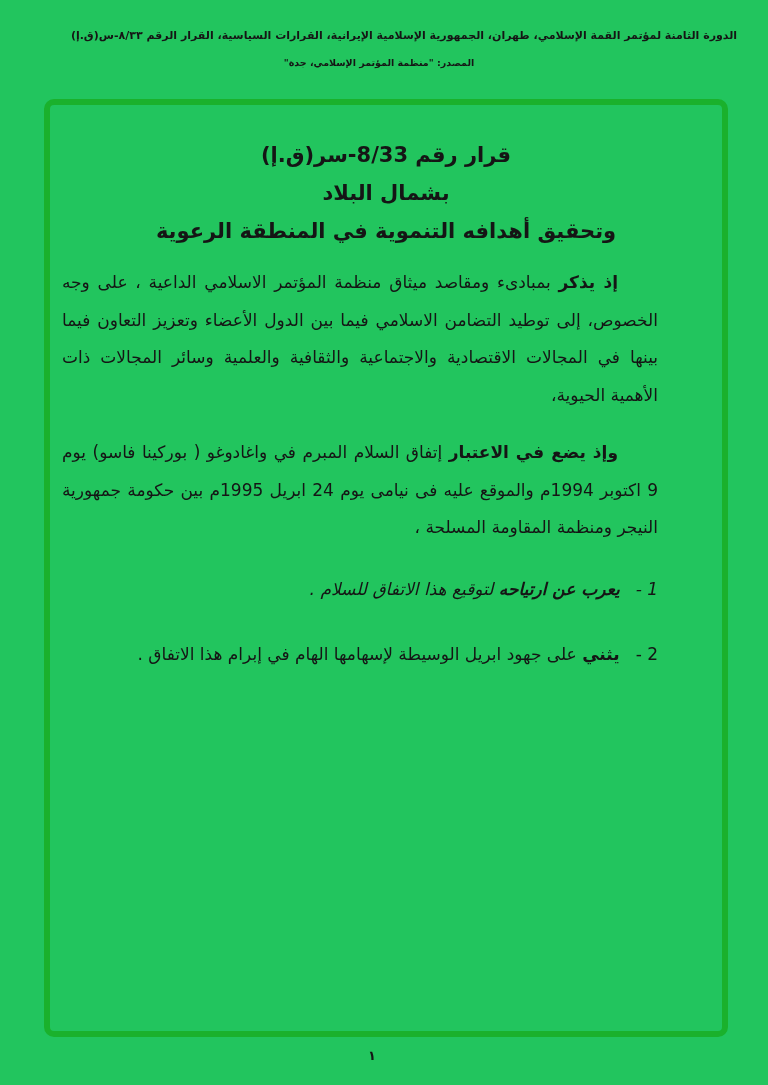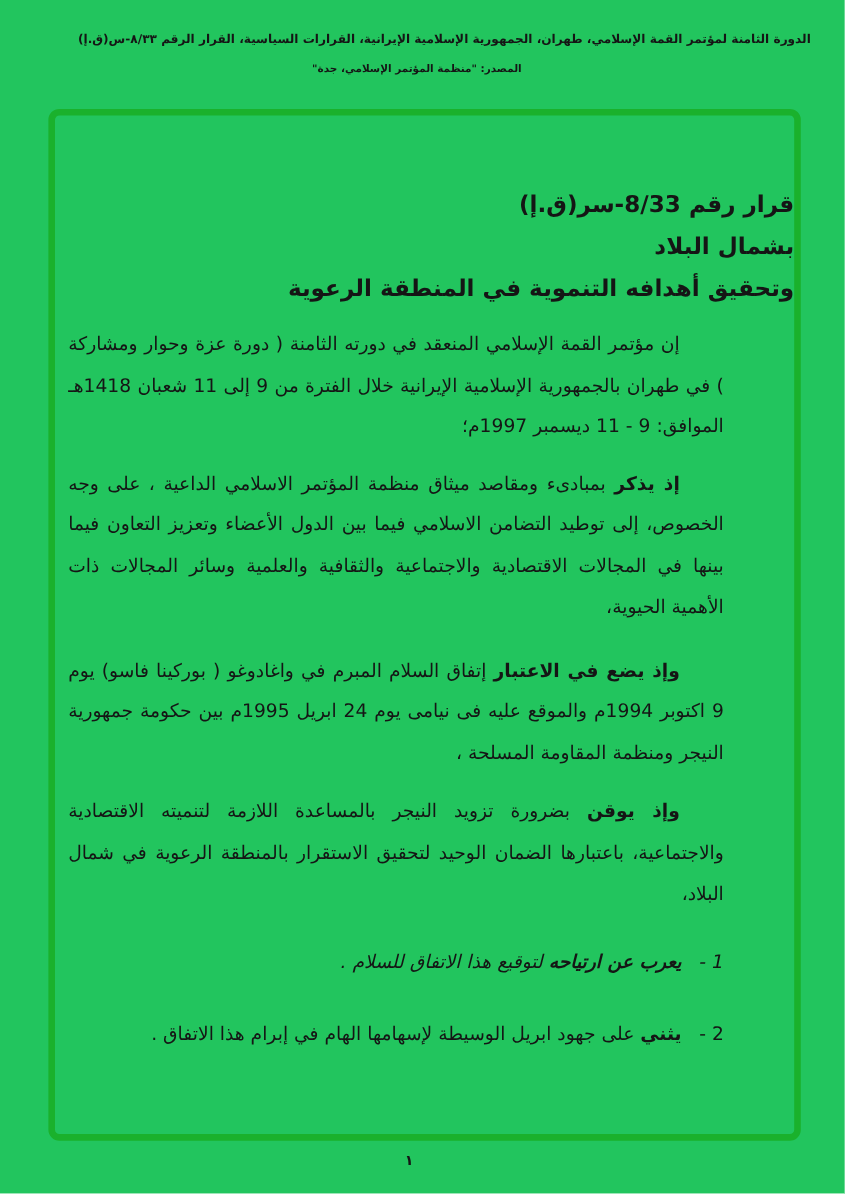--- a/index.html
+++ b/index.html
@@ -21,21 +21,21 @@
     font-size:9.5px; font-weight:bold;
   }
   
   .frame {
     position:absolute; left:44px; top:99px;
     width:684px; height:938px;
     border:6px solid #1ab12c; border-radius:10px;
     box-sizing:border-box;
   }
   .frame-inner { direction:rtl; }
-  .title-block { margin-top:62px; }
+  .title-block { margin-top:31px; text-align:center; }
   .title-line {
     font-size:21px; font-weight:bold; line-height:38px;
     white-space:nowrap;
   }
   .body-col { margin:0 64px 0 12px; }
   .para {
     direction:rtl; text-align:justify;
     font-size:17px; line-height:37.5px;
     text-indent:40px; margin:0;
   }
@@ -68,27 +68,25 @@
     <div class="frame-inner">
 
       <div class="title-block">
         <div class="title-line">قرار رقم 8/33-سر(ق.إ)</div>
         <div class="title-line">بشمال البلاد</div>
         <div class="title-line">وتحقيق أهدافه التنموية في المنطقة الرعوية</div>
       </div>
 
       <div class="body-col">
 
-        <p class="para p1"><span>إن مؤتمر القمة الإسلامي المنعقد في دورته الثامنة ( دورة عزة  وحوار  ومشاركة ) في طهران بالجمهورية الإسلامية الإيرانية خلال الفترة من 9 إلى 11 شعبان 1418هـ الموافق: 9 - 11 ديسمبر 1997م؛</span></p>
 
         <p class="para p2"><strong>إذ يذكر</strong><span> بمبادىء ومقاصد ميثاق منظمة المؤتمر الاسلامي الداعية ، على وجه الخصوص، إلى توطيد التضامن الاسلامي فيما بين الدول الأعضاء وتعزيز التعاون فيما بينها في المجالات الاقتصادية والاجتماعية والثقافية والعلمية وسائر المجالات ذات الأهمية الحيوية،</span></p>
 
         <p class="para p3"><strong>وإذ يضع في الاعتبار</strong><span> إتفاق السلام المبرم في واغادوغو ( بوركينا فاسو) يوم 9 اكتوبر 1994م والموقع عليه فى نيامى يوم 24 ابريل 1995م بين حكومة جمهورية النيجر ومنظمة المقاومة المسلحة ،</span></p>
 
-        <p class="para p4"><strong>وإذ يوقن</strong><span> بضرورة تزويد النيجر بالمساعدة اللازمة لتنميته الاقتصادية والاجتماعية، باعتبارها الضمان الوحيد لتحقيق الاستقرار بالمنطقة الرعوية في شمال البلاد،</span></p>
 
         <div class="item item-1"><span class="item-number">1 -</span><strong>يعرب عن ارتياحه</strong><span> لتوقيع هذا الاتفاق للسلام .</span></div>
 
         <div class="item item-2"><span class="item-number">2 -</span><strong>يثني</strong><span> على جهود ابريل الوسيطة لإسهامها الهام في إبرام هذا الاتفاق .</span></div>
 
       </div>
     </div>
   </div>
 
   <div class="page-number">١</div>

